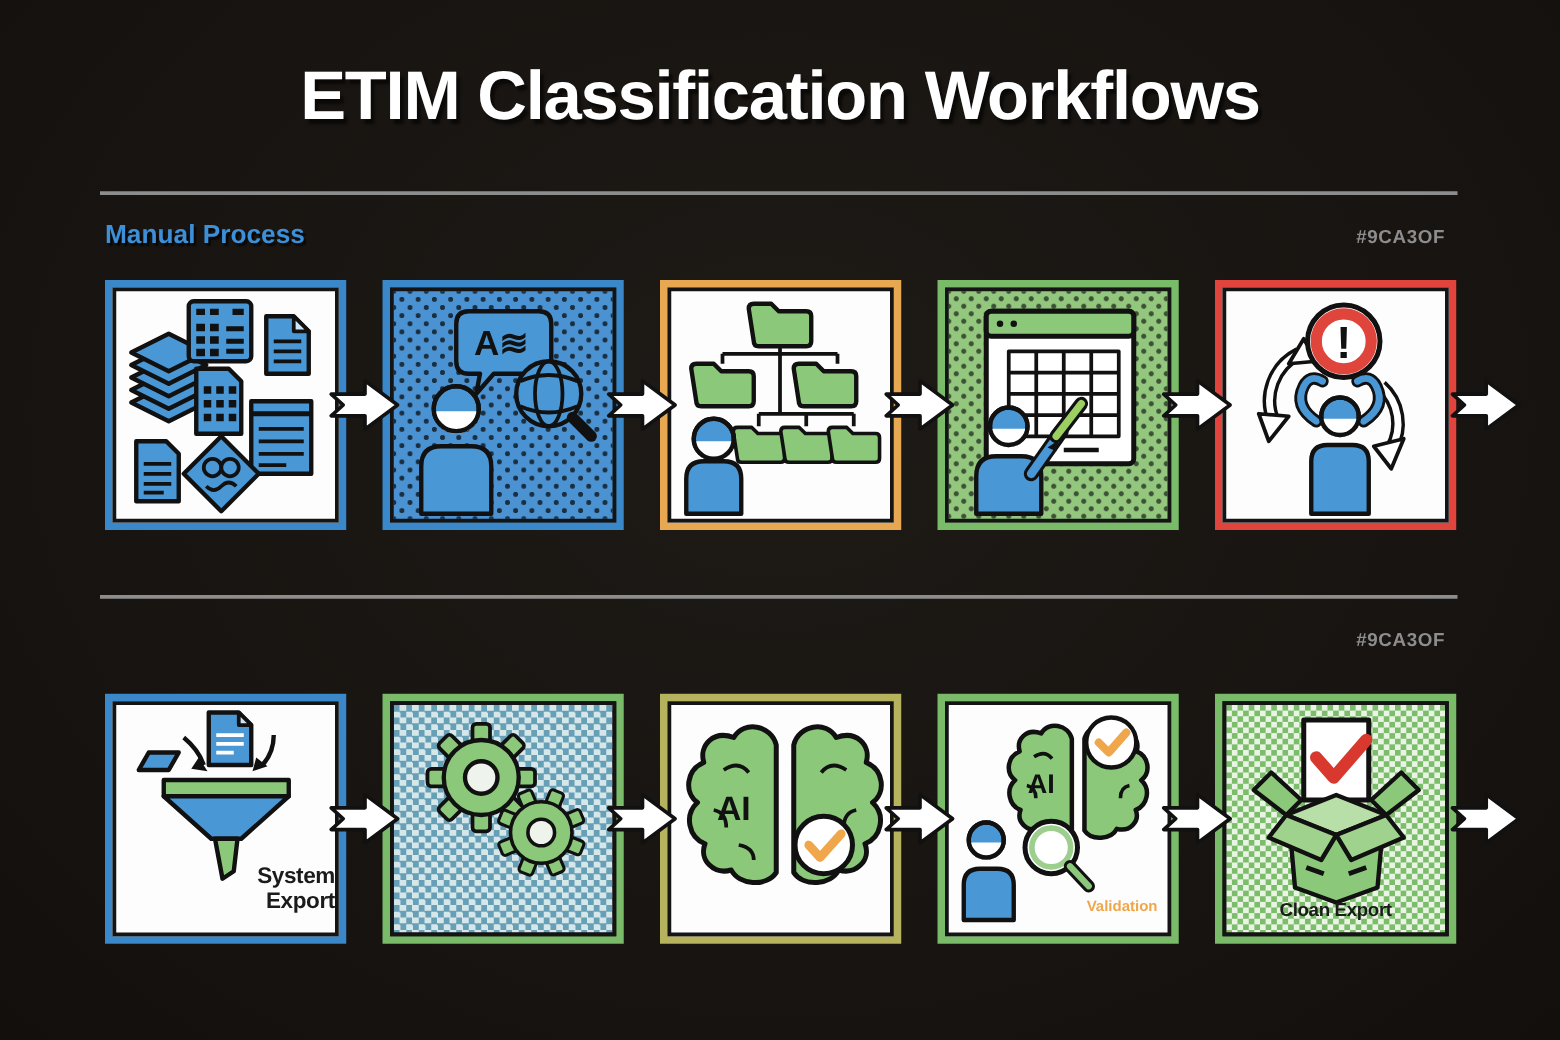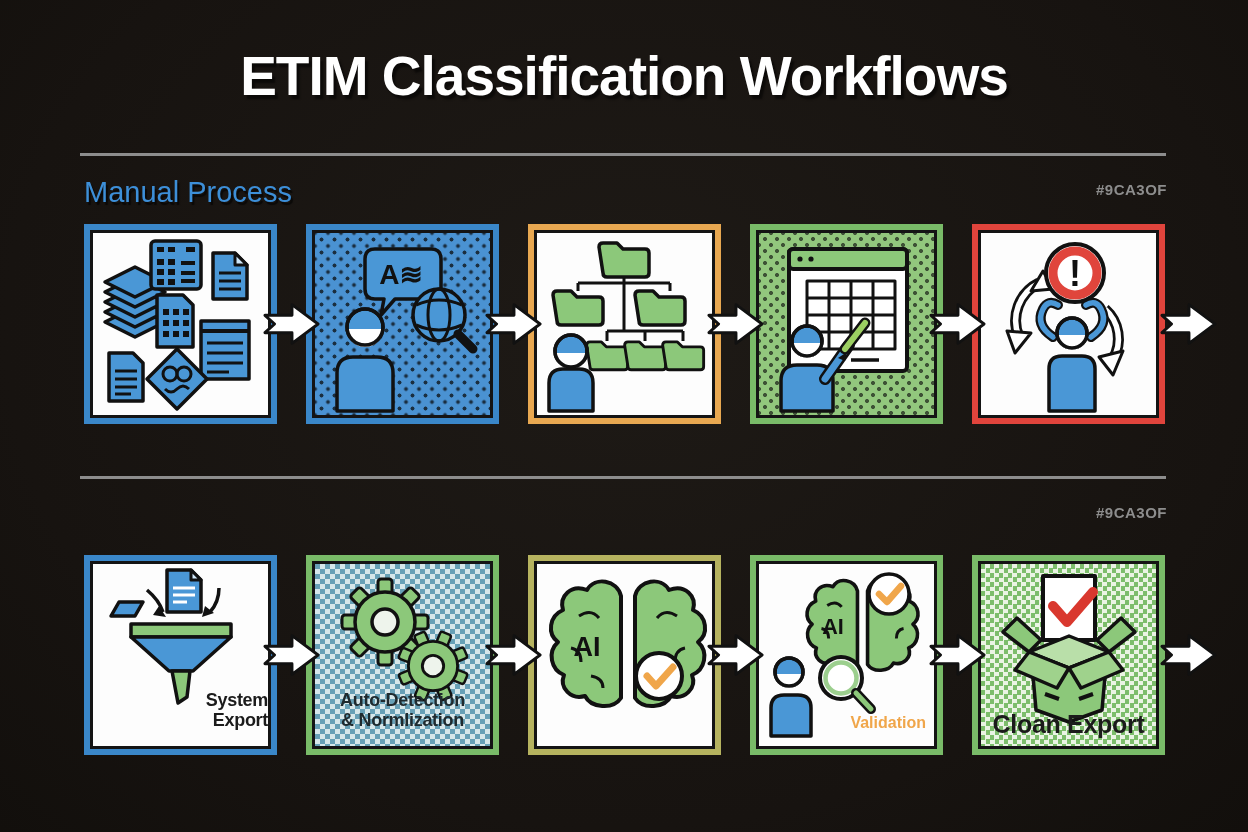--- a/index.html
+++ b/index.html
@@ -18,27 +18,27 @@
     text-align:center;color:#ffffff;
     font-size:55px;font-weight:800;letter-spacing:-1px;
     text-shadow:3px 4px 2px rgba(0,0,0,0.55);
     margin:0;
   }
   .divider{position:absolute;left:80px;width:1086px;height:3px;background:#8d8d8d;}
   .divider.d1{top:153px;}
   .divider.d2{top:476px;}
   .section-heading{
     position:absolute;left:84px;margin:0;
-    font-size:29px;font-weight:400;letter-spacing:0;
+    font-size:21px;font-weight:700;letter-spacing:0;
     text-shadow:2px 3px 1px rgba(0,0,0,0.6);
   }
   .section-heading.blue{color:#3d8fd8;top:176px;}
   .section-heading.green{color:#85c77c;top:499px;}
   .code-label{
-    position:absolute;right:81px;
+    position:absolute;right:92px;
     font-size:15px;font-weight:700;color:#8d8d8d;letter-spacing:0.5px;margin-left:48px;
   }
   .code-label.c1{top:181px;}
   .code-label.c2{top:504px;}
 
   .flow-row{position:absolute;left:84px;display:flex;align-items:center;}
   .flow-row.r1{top:224px;}
   .flow-row.r2{top:555px;}
 
   .step{
@@ -92,23 +92,23 @@
 
   .step-label{
     position:absolute;left:0;right:0;text-align:center;
     font-weight:800;color:#1b1b1b;line-height:1.12;font-size:18px;
     letter-spacing:-0.3px;
   }
   .label-system{bottom:16px;text-align:right;}
   .label-auto{bottom:16px;color:#1f2a2e;}
   .label-validation{
     position:absolute;right:8px;bottom:14px;text-align:right;
-    font-weight:800;color:#f0a64a;font-size:16px;
-  }
-  .label-export{bottom:8px;font-size:25px;}
+    font-weight:800;color:#f0a64a;font-size:12px;
+  }
+  .label-export{bottom:8px;font-size:15px;}
 </style>
 </head>
 <body>
 
 <div class="canvas">
 
   <h1 class="title">ETIM Classification Workflows</h1>
 
   <div class="divider d1"></div>
   <h2 class="section-heading blue">Manual Process</h2>
@@ -382,24 +382,20 @@
                 <rect x="-7" y="-43" width="14" height="17" rx="3" transform="rotate(202)"></rect>
                 <rect x="-7" y="-43" width="14" height="17" rx="3" transform="rotate(247)"></rect>
                 <rect x="-7" y="-43" width="14" height="17" rx="3" transform="rotate(292)"></rect>
                 <rect x="-7" y="-43" width="14" height="17" rx="3" transform="rotate(337)"></rect>
               </g>
               <circle r="30" fill="#8cc87a" stroke-width="3.5"></circle>
               <circle r="13" fill="#eef4ec" stroke-width="3.5"></circle>
             </g>
           </g>
         </svg>
-        <div class="step-label label-auto">
-          <div>Auto-Detection</div>
-          <div>&amp; Normlization</div>
-        </div>
       </div>
     </div>
 
     <div class="arrow">
       <svg viewBox="0 0 60 46">
           <polygon points="2,14 30,14 30,3 57,23 30,43 30,32 2,32 12,23" fill="#fff" stroke="#111" stroke-width="3" stroke-linejoin="round"></polygon>
         </svg>
     </div>
 
     <div class="step b-olive">

